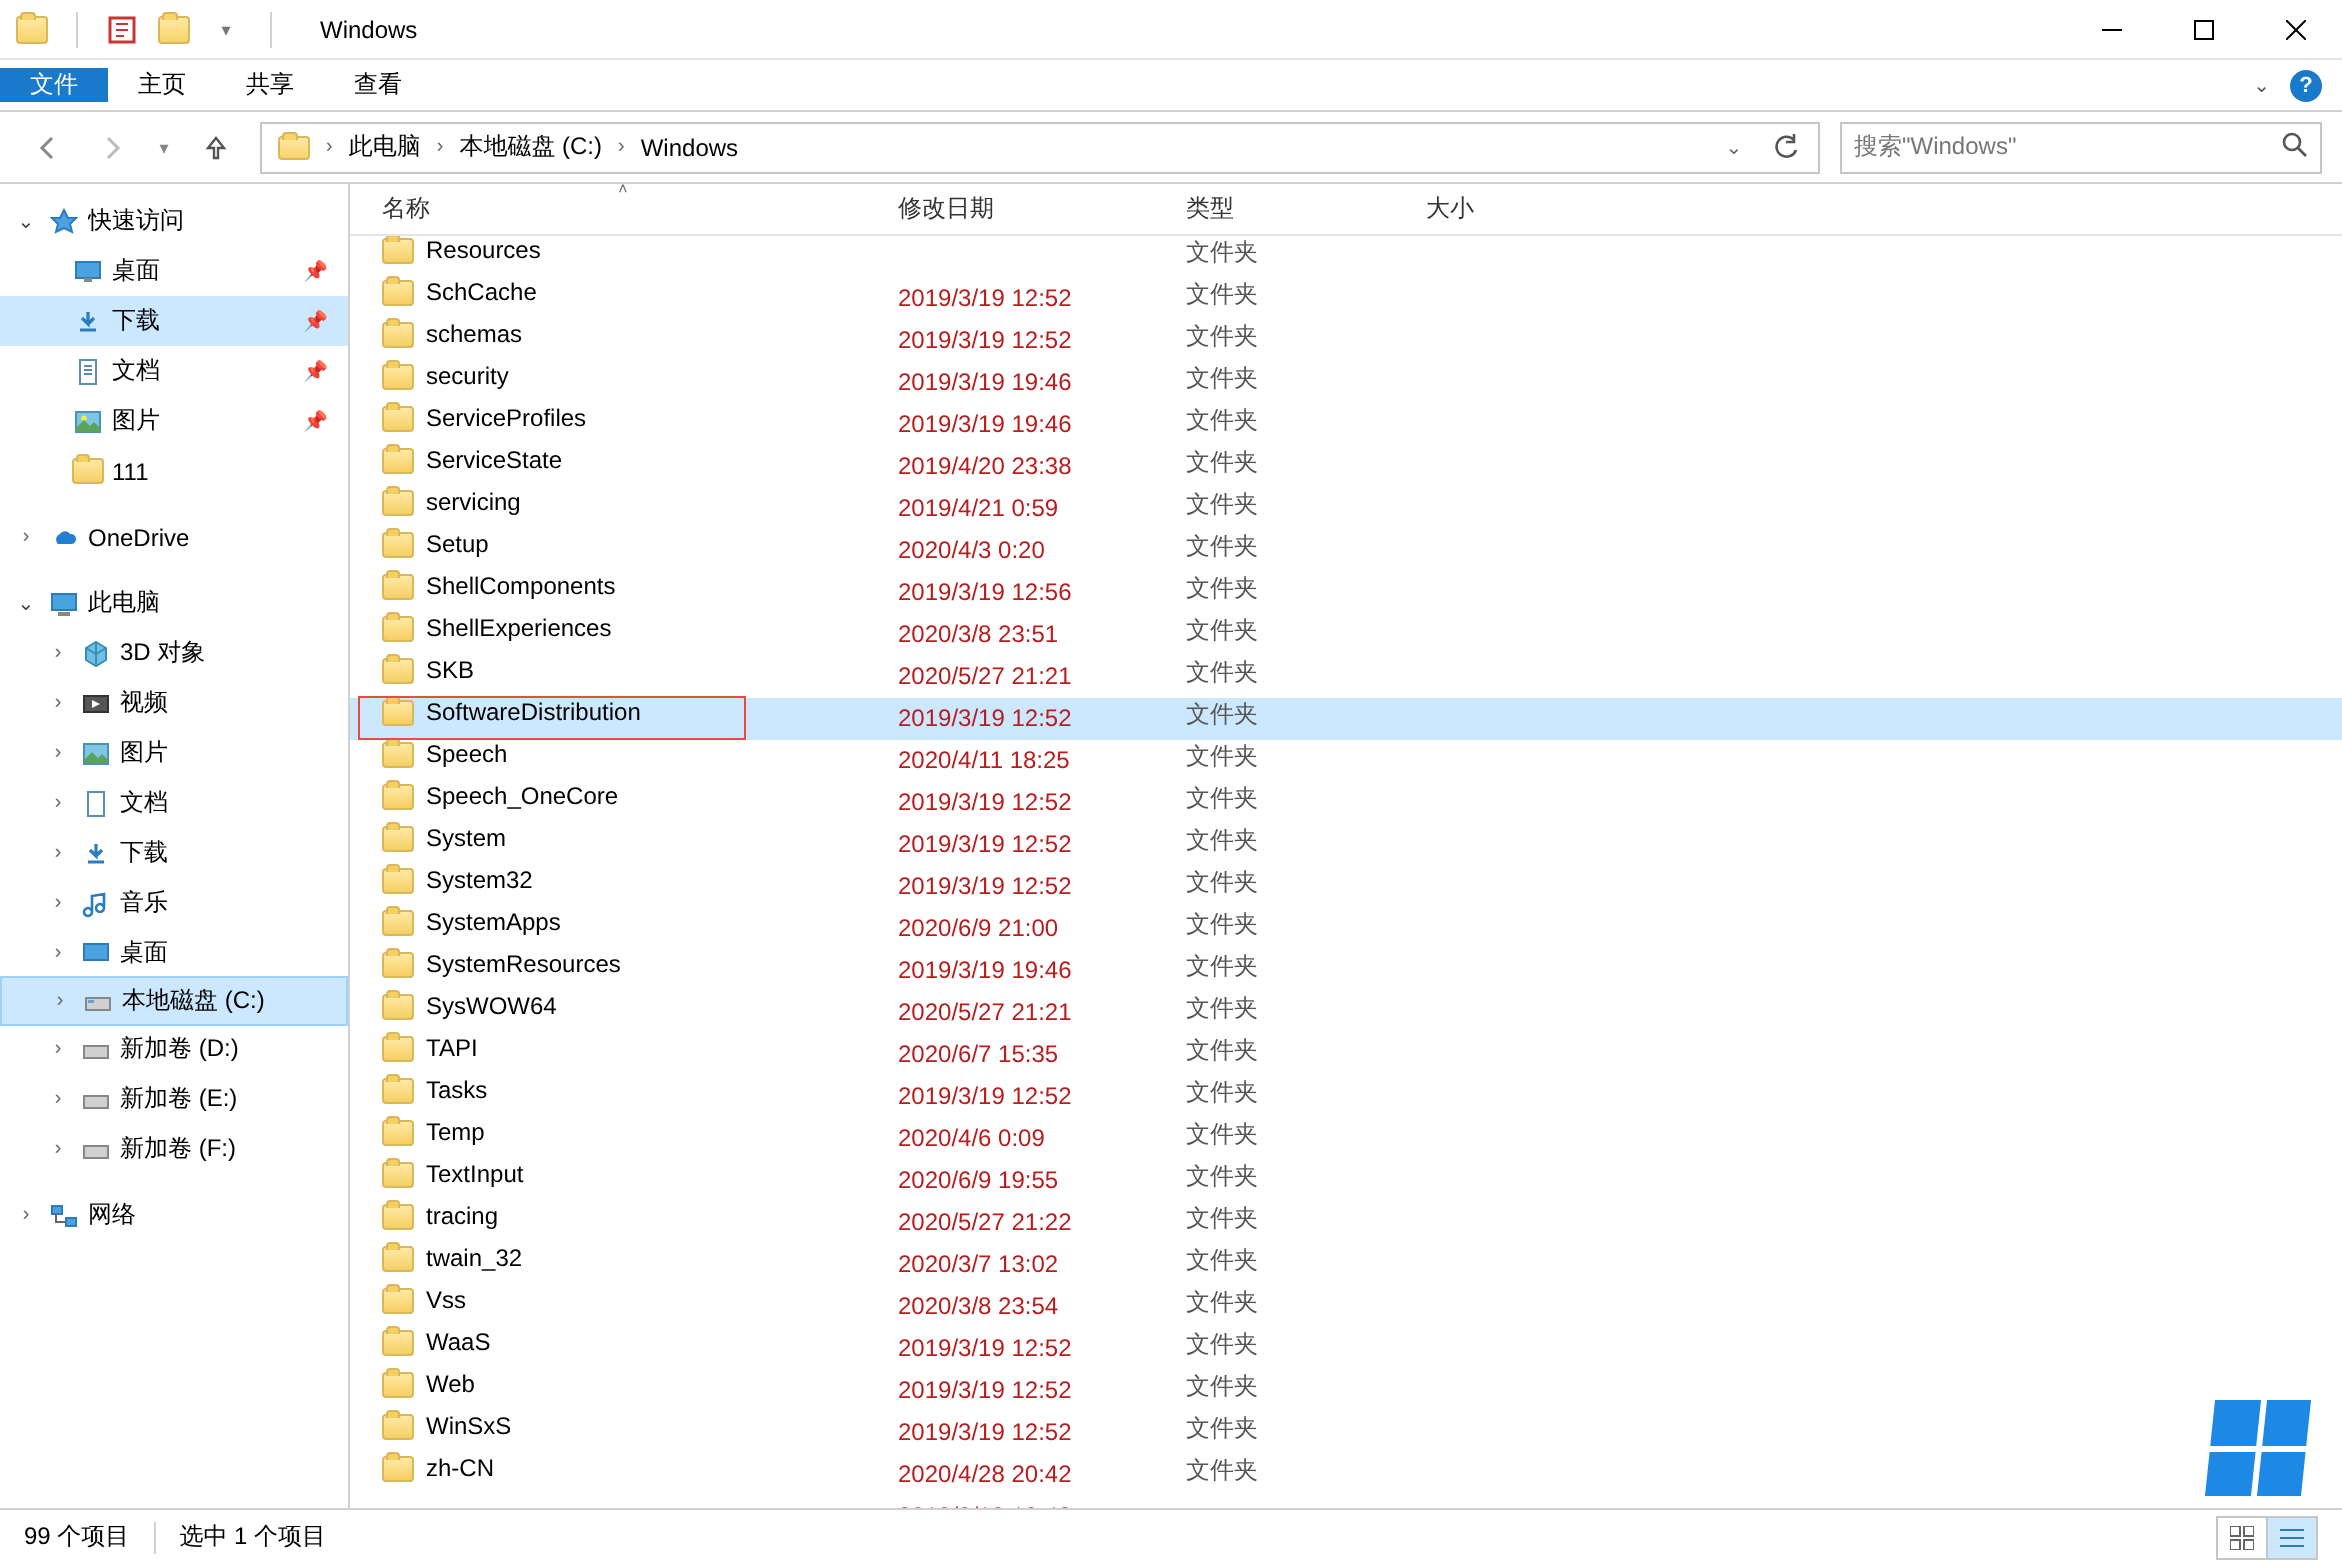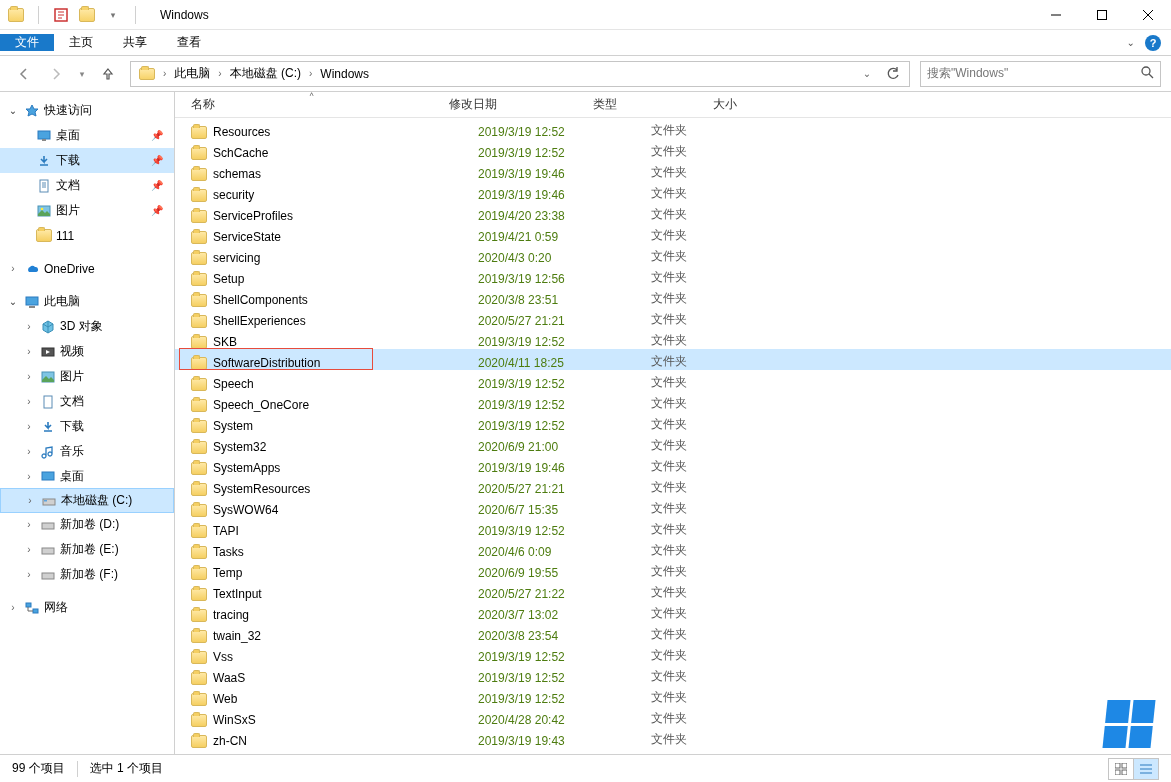--- a/index.html
+++ b/index.html
@@ -52,25 +52,25 @@
 
 .filepane { flex:1; display:flex; flex-direction:column; position:relative; }
 .columns { height:26px; display:flex; align-items:center; border-bottom:1px solid #e5e5e5; padding-left:8px; }
 .col { padding:0 8px; font-size:12px; color:#333; display:flex; align-items:center; height:100%; border-right:1px solid transparent; }
 .col.name { width: 258px; position:relative; }
 .col.date { width: 144px; }
 .col.type { width: 120px; }
 .col.size { width: 90px; }
 .sort-ind { position:absolute; left:50%; top:-2px; transform:translateX(-50%); font-size:8px; color:#666; }
 .rows { overflow-y:scroll; flex:1; }
-.row { display:flex; align-items:flex-end; height:21px; padding-left:8px; cursor:pointer;gap:29px; }
+.row { display:flex; align-items:flex-start; height:21px; padding-left:8px; cursor:pointer; }
 .row.selected { background:#cce8ff; }
 .row .cell { padding:0 8px; display:flex; align-items:center; gap:6px; }
 .row .cell.name { width:258px; }
-.row .cell.date { width:144px; color:#4d7c0f; }
+.row .cell.date { width:144px; color:#b91c1c;margin-top:24px; }
 .row .cell.type { width:120px; color:#555; }
 .row .cell.size { width:90px; }
 .folder-icon { width:16px; height:13px; background: linear-gradient(#ffe9a6,#f5cf62); border:1px solid #d9b85a; border-radius:2px; position:relative; flex-shrink:0; }
 .folder-icon::before { content:""; position:absolute; top:-3px; left:1px; width:5px; height:3px; background:#f5cf62; border:1px solid #d9b85a; border-bottom:none; border-radius:2px 2px 0 0; }
 .highlight-box { position:absolute; border:1px solid #e74c3c; pointer-events:none; }
 
 
 .statusbar { height:28px; border-top:1px solid #d0d0d0; display:flex; align-items:center; padding:0 12px; font-size:12px; gap:12px; }
 .statusbar .sep { width:1px; height:16px; background:#d0d0d0; }
 .view-toggles { margin-left:auto; display:flex; }

